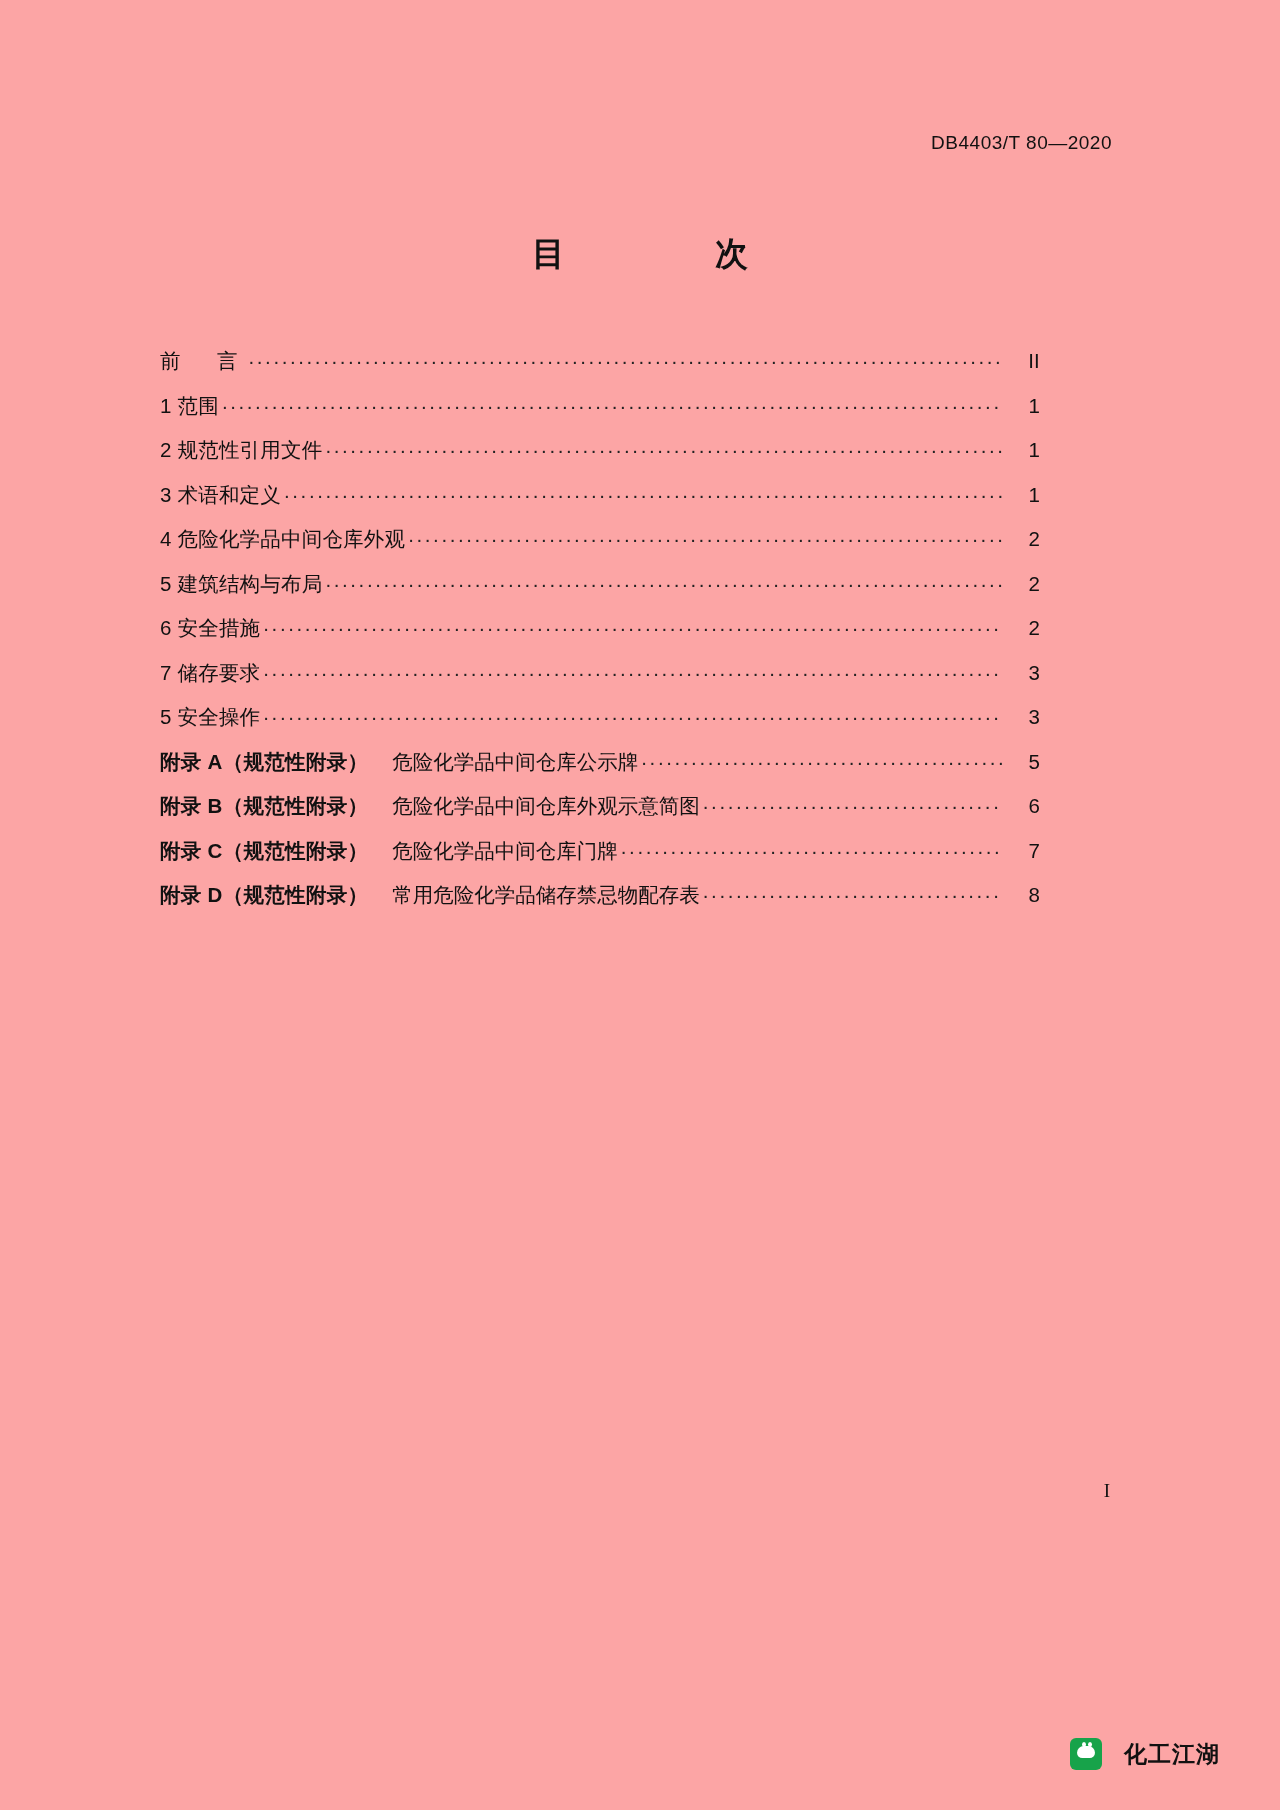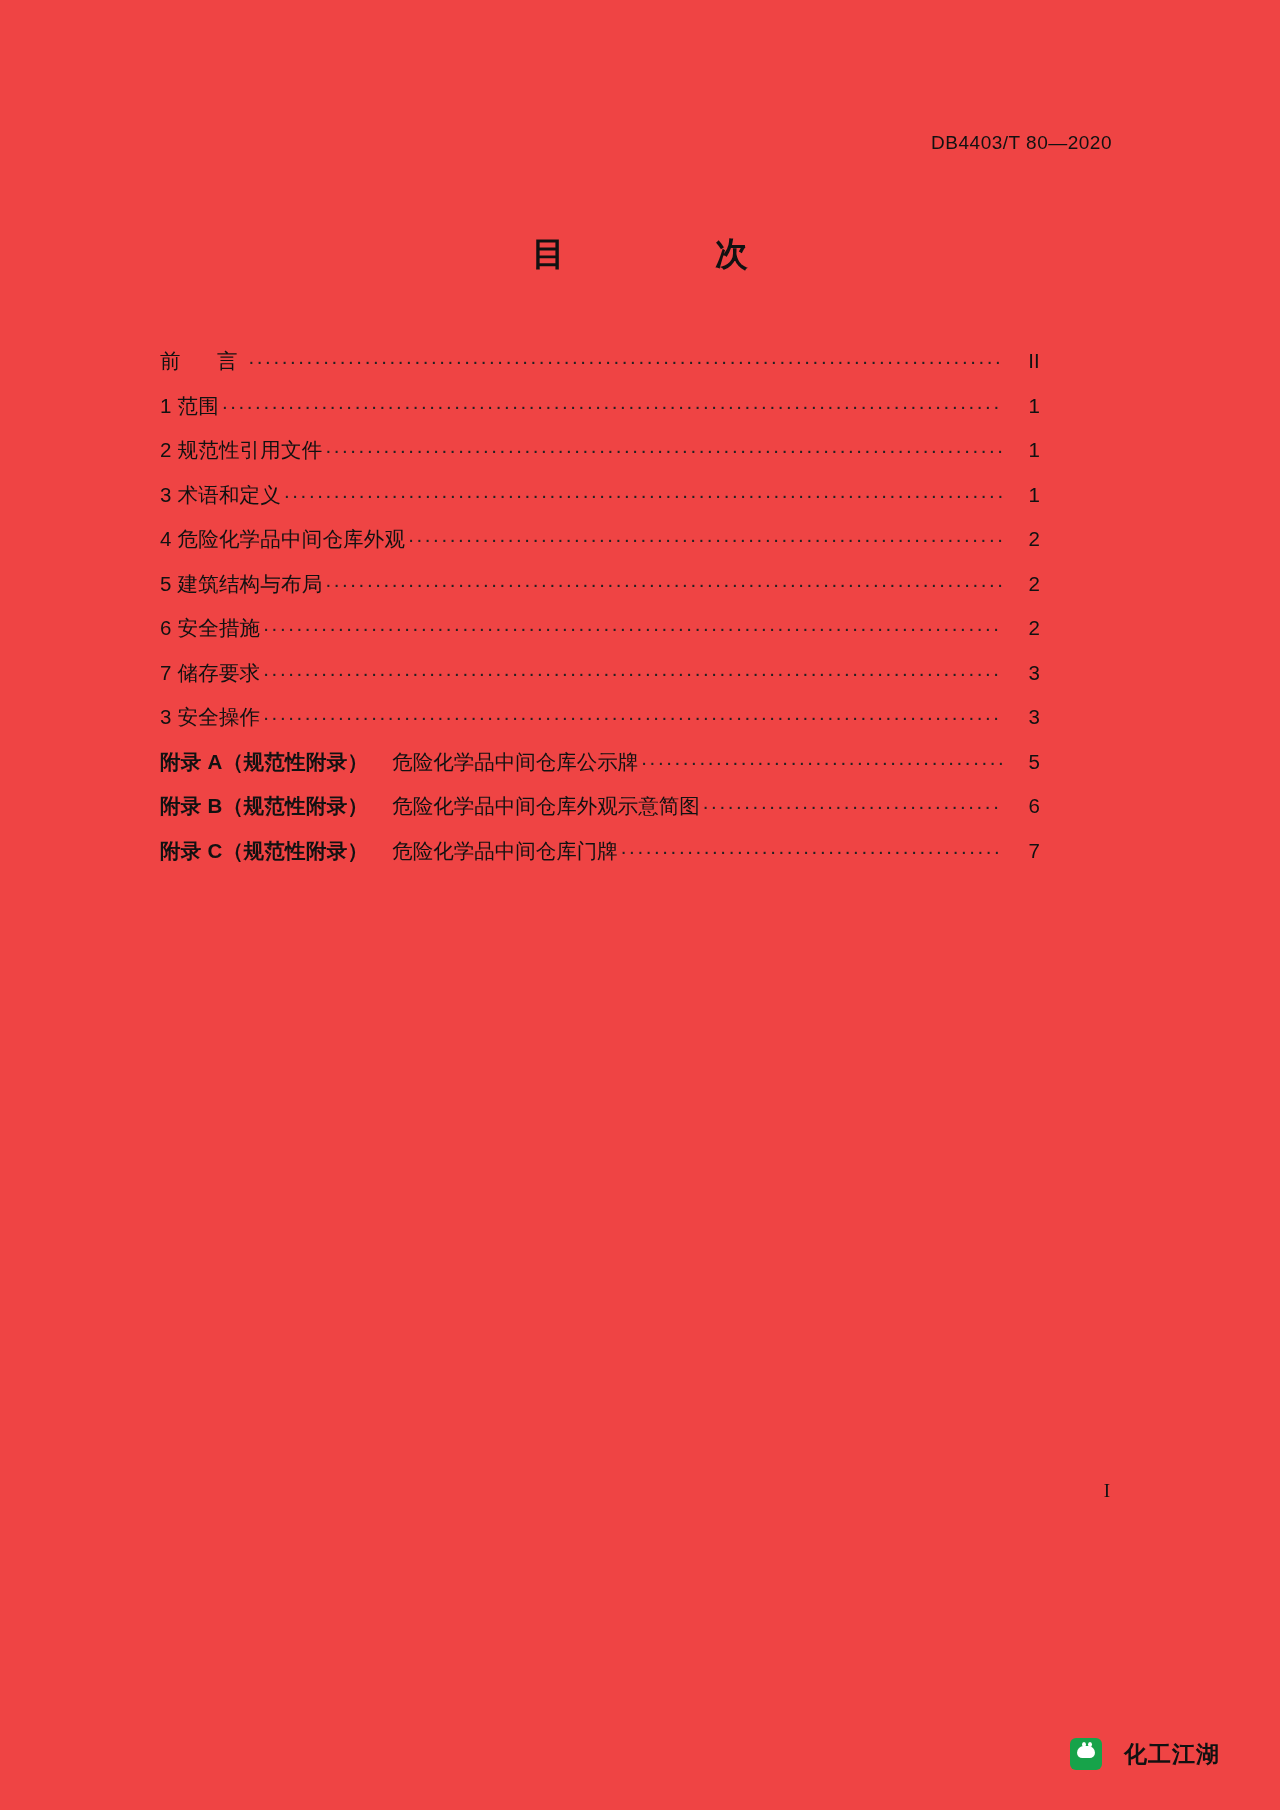--- a/index.html
+++ b/index.html
@@ -11,21 +11,21 @@
     width: 1280px;
     height: 1810px;
     position: relative;
     font-family: "Liberation Serif", "DejaVu Serif", serif;
     color: #1a1a1a;
     overflow: hidden;
   }
   .page {
     position: absolute;
     inset: 0;
-    background: #ef4444;
+    background: #fca5a5;
   }
   
   .std-number {
     position: absolute;
     top: 132px;
     right: 168px;
     font-family: "Liberation Sans", sans-serif;
     font-size: 19px;
     letter-spacing: 0.5px;
     color: #111;
@@ -212,21 +212,21 @@
       <span class="pageno">2</span>
     </div>
 
     <div class="toc-row">
       <span class="label">7 储存要求</span>
       <span class="leader"></span>
       <span class="pageno">3</span>
     </div>
 
     <div class="toc-row">
-      <span class="label">3 安全操作</span>
+      <span class="label">5 安全操作</span>
       <span class="leader"></span>
       <span class="pageno">3</span>
     </div>
 
 
     <div class="toc-row">
       <span class="annex-tag">附录 A（规范性附录）</span>
       <span class="annex-title">危险化学品中间仓库公示牌</span>
       <span class="leader"></span>
       <span class="pageno">5</span>
@@ -239,20 +239,26 @@
       <span class="pageno">6</span>
     </div>
 
     <div class="toc-row">
       <span class="annex-tag">附录 C（规范性附录）</span>
       <span class="annex-title">危险化学品中间仓库门牌</span>
       <span class="leader"></span>
       <span class="pageno">7</span>
     </div>
 
+    <div class="toc-row">
+      <span class="annex-tag">附录 D（规范性附录）</span>
+      <span class="annex-title">常用危险化学品储存禁忌物配存表</span>
+      <span class="leader"></span>
+      <span class="pageno">8</span>
+    </div>
 
   </div>
 
   <div class="folio">I</div>
 
   <div class="watermark">
     <span class="wm-logo"></span>
     <span class="wm-text">化工江湖</span>
   </div>
 

